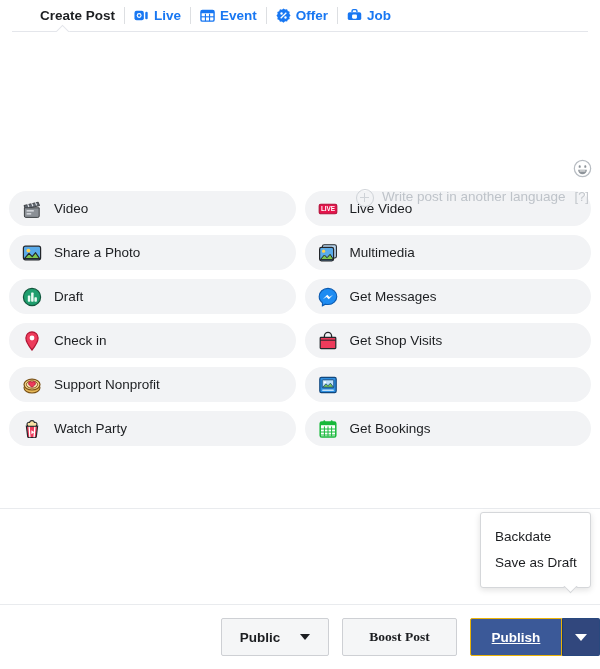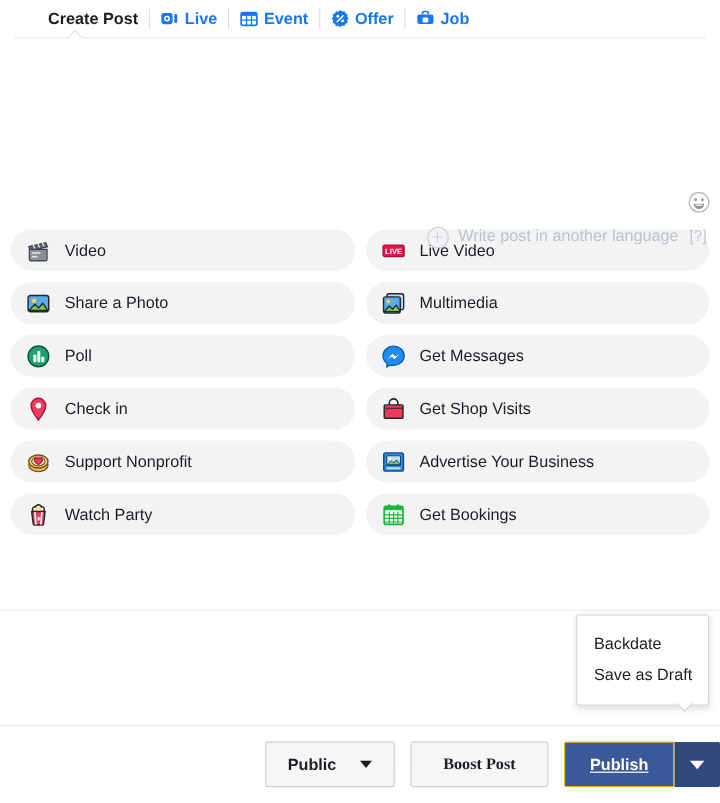--- a/index.html
+++ b/index.html
@@ -361,21 +361,21 @@
 
   <div class="opt">
     <span class="oi">
       <svg viewBox="0 0 22 22" width="22" height="22">
         <circle cx="11" cy="11" r="8.6" fill="#1f9e6e" stroke="#12573d" stroke-width="1.2"></circle>
         <rect x="6.8" y="9.4" width="2.5" height="6.4" rx="0.7" fill="#eafaf2"></rect>
         <rect x="10.1" y="6.6" width="2.5" height="9.2" rx="0.7" fill="#eafaf2"></rect>
         <rect x="13.4" y="11.3" width="2.5" height="4.5" rx="0.7" fill="#eafaf2"></rect>
       </svg>
     </span>
-    <span class="olabel">Poll</span>
+    <span class="olabel">Draft</span>
   </div>
 
   <div class="opt">
     <span class="oi">
       <svg viewBox="0 0 22 22" width="22" height="22">
         <path d="M11 2.4c-4.9 0-8.8 3.6-8.8 8.1 0 2.5 1.2 4.8 3.2 6.2v3.1l3-1.6c.8.2 1.7.35 2.6.35 4.9 0 8.8-3.6 8.8-8.05S15.9 2.4 11 2.4z" fill="#1e8cf2" stroke="#0b5ab0" stroke-width="1.1"></path>
         <path d="M5.9 13.3l4.3-4.5 2.3 2.3 3.5-2.3-4.2 4.5-2.3-2.3z" fill="#fff"></path>
       </svg>
     </span>
     <span class="olabel">Get Messages</span>
@@ -418,21 +418,20 @@
   <div class="opt">
     <span class="oi">
       <svg viewBox="0 0 22 22" width="22" height="22">
         <rect x="2.8" y="3.4" width="16.4" height="15.2" rx="1.6" fill="#2f8fe0" stroke="#11477e" stroke-width="1.2"></rect>
         <rect x="5.2" y="5.8" width="11.6" height="8" rx="0.8" fill="#bfe1fb" stroke="#11477e" stroke-width="0.9"></rect>
         <circle cx="8" cy="8.4" r="1.1" fill="#fff"></circle>
         <path d="M5.7 13.2l3.3-3.4 2 2 2.4-2.6 3.2 4z" fill="#7ec74f" stroke="#11477e" stroke-width="0.8" stroke-linejoin="round"></path>
         <rect x="5.2" y="15.4" width="11.6" height="1.6" rx="0.6" fill="#bfe1fb"></rect>
       </svg>
     </span>
-    <span class="olabel">Advertise Your Business</span>
   </div>
 
   <div class="opt">
     <span class="oi">
       <svg viewBox="0 0 22 22" width="22" height="22">
         <path d="M5.4 8.2h11.2l-1.3 10.4a1 1 0 01-1 .9H7.7a1 1 0 01-1-.9z" fill="#ed3b5b" stroke="#23262a" stroke-width="1.2"></path>
         <path d="M8.1 8.2l.8 11M13.9 8.2l-.8 11" stroke="#fff" stroke-width="1.3"></path>
         <path d="M11 2.6c1.4 0 2.2.9 2.4 1.8 1.3-.4 2.6.5 2.6 1.9 0 .9-.5 1.6-1.3 1.9H7.3C6.5 7.9 6 7.2 6 6.3c0-1.4 1.3-2.3 2.6-1.9C8.8 3.5 9.6 2.6 11 2.6z" fill="#f8e2a4" stroke="#23262a" stroke-width="1.1"></path>
         <path d="M10.4 12.2l3 2-3 2z" fill="#fff"></path>
       </svg>

